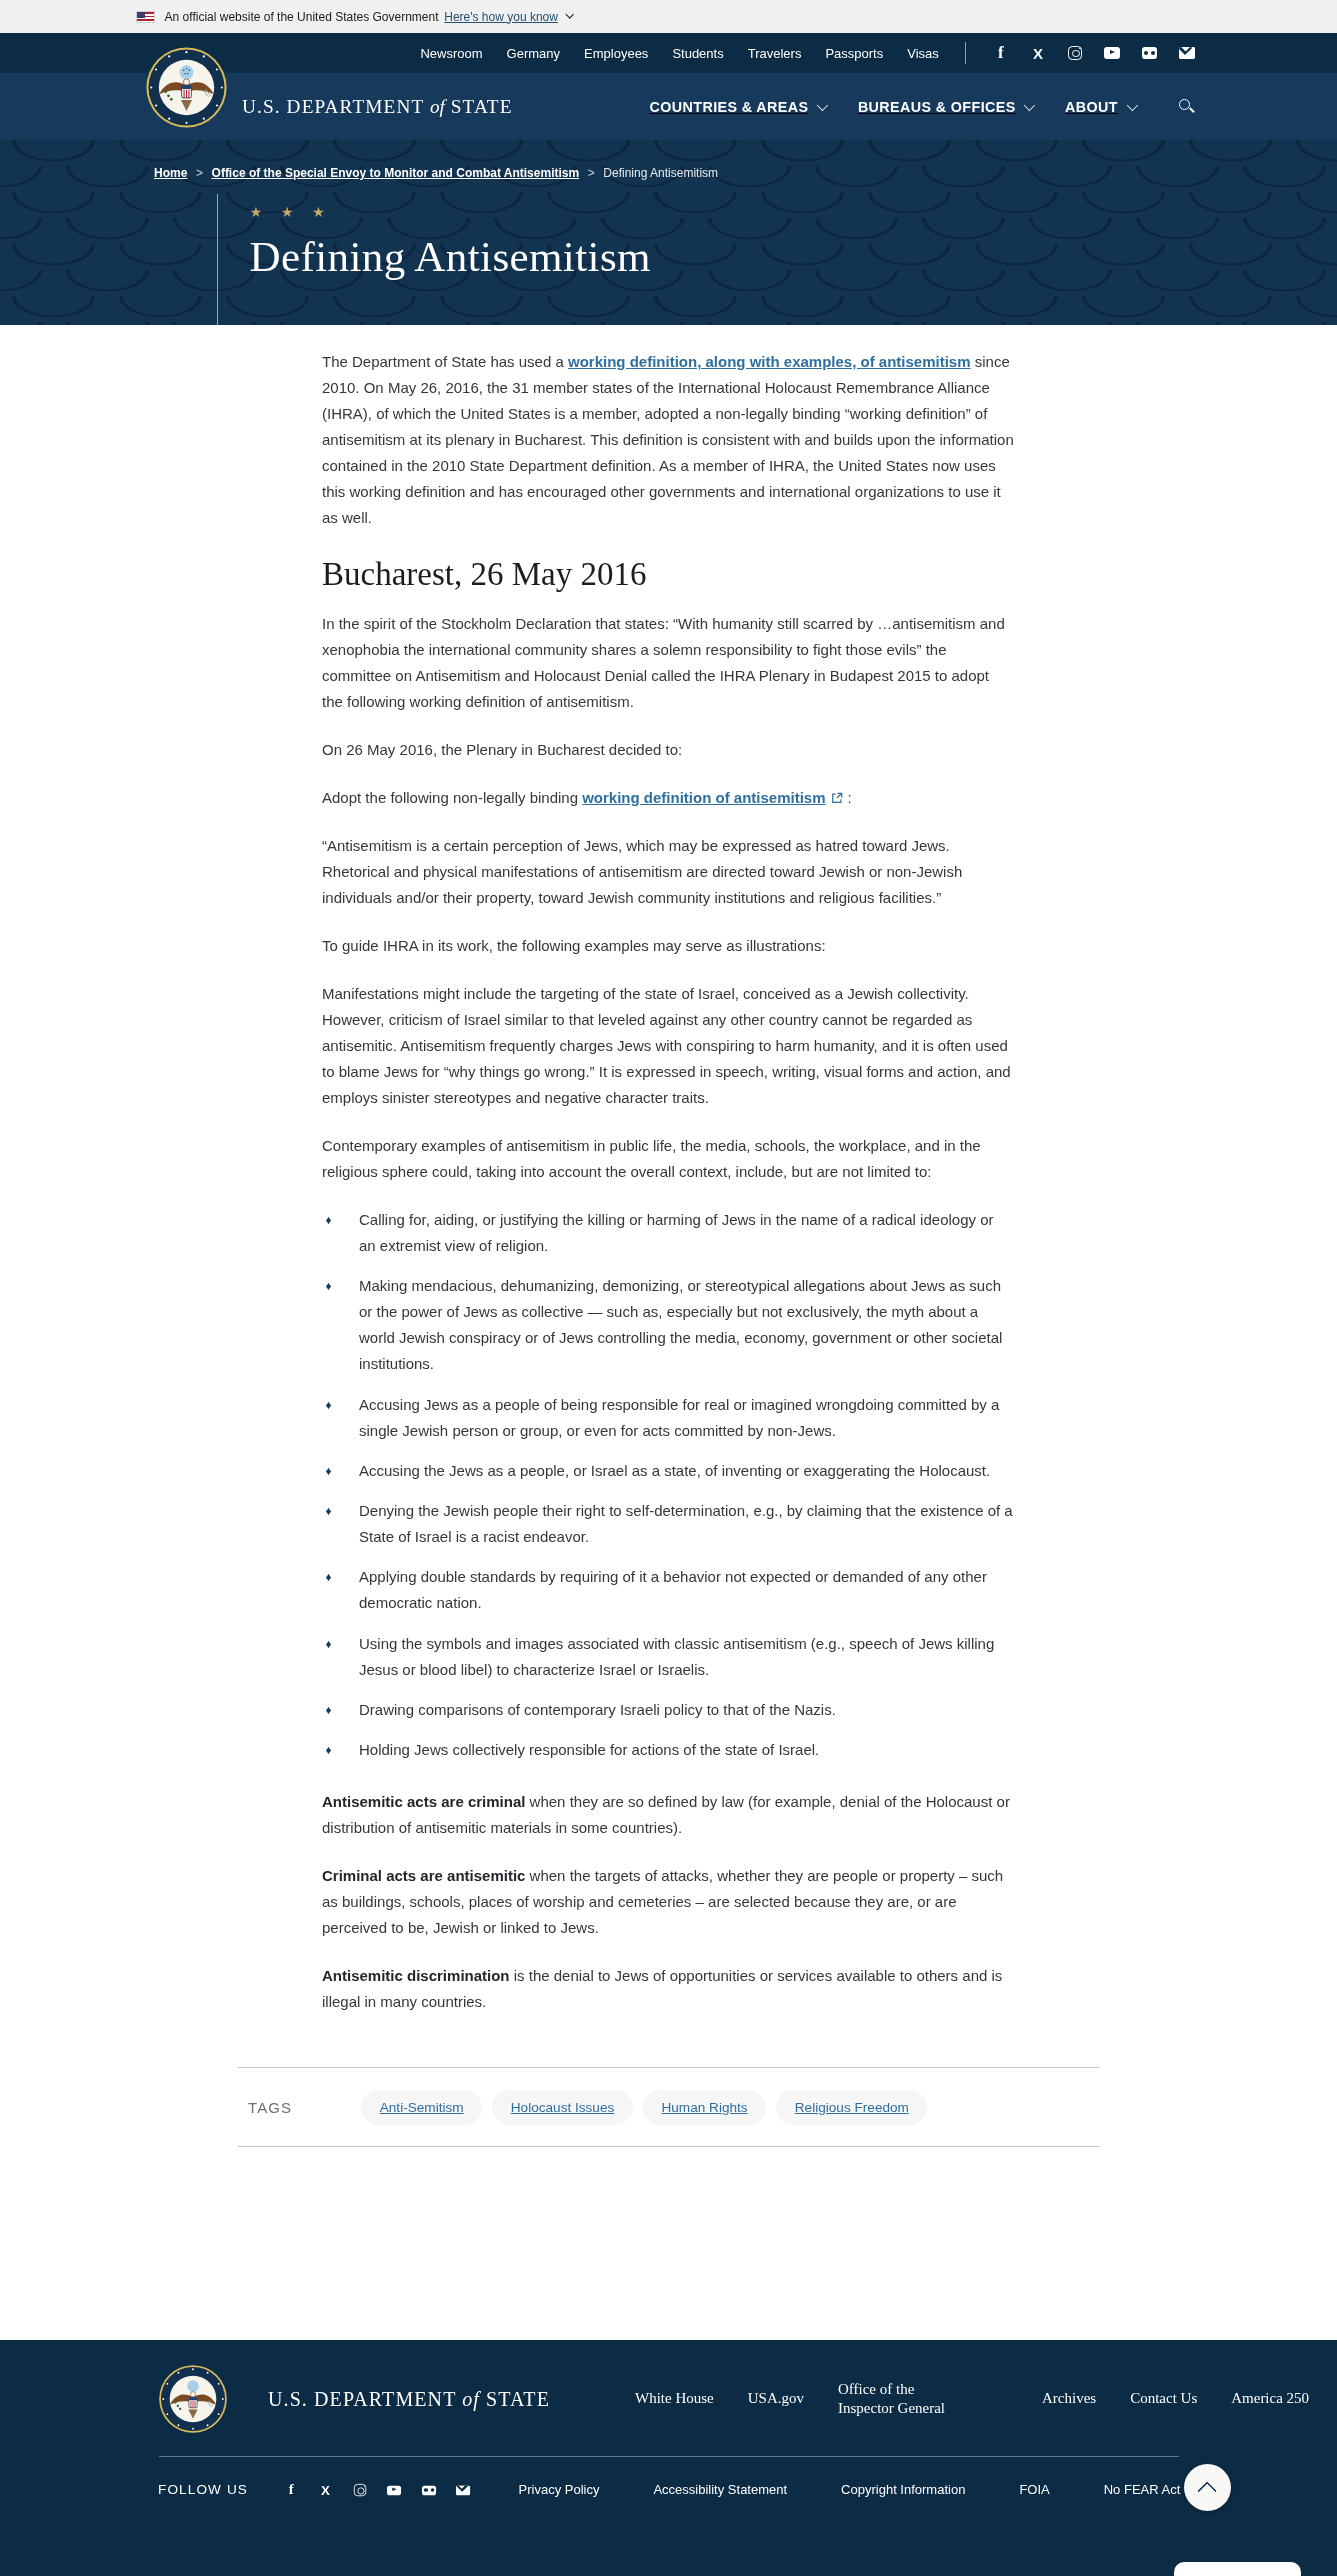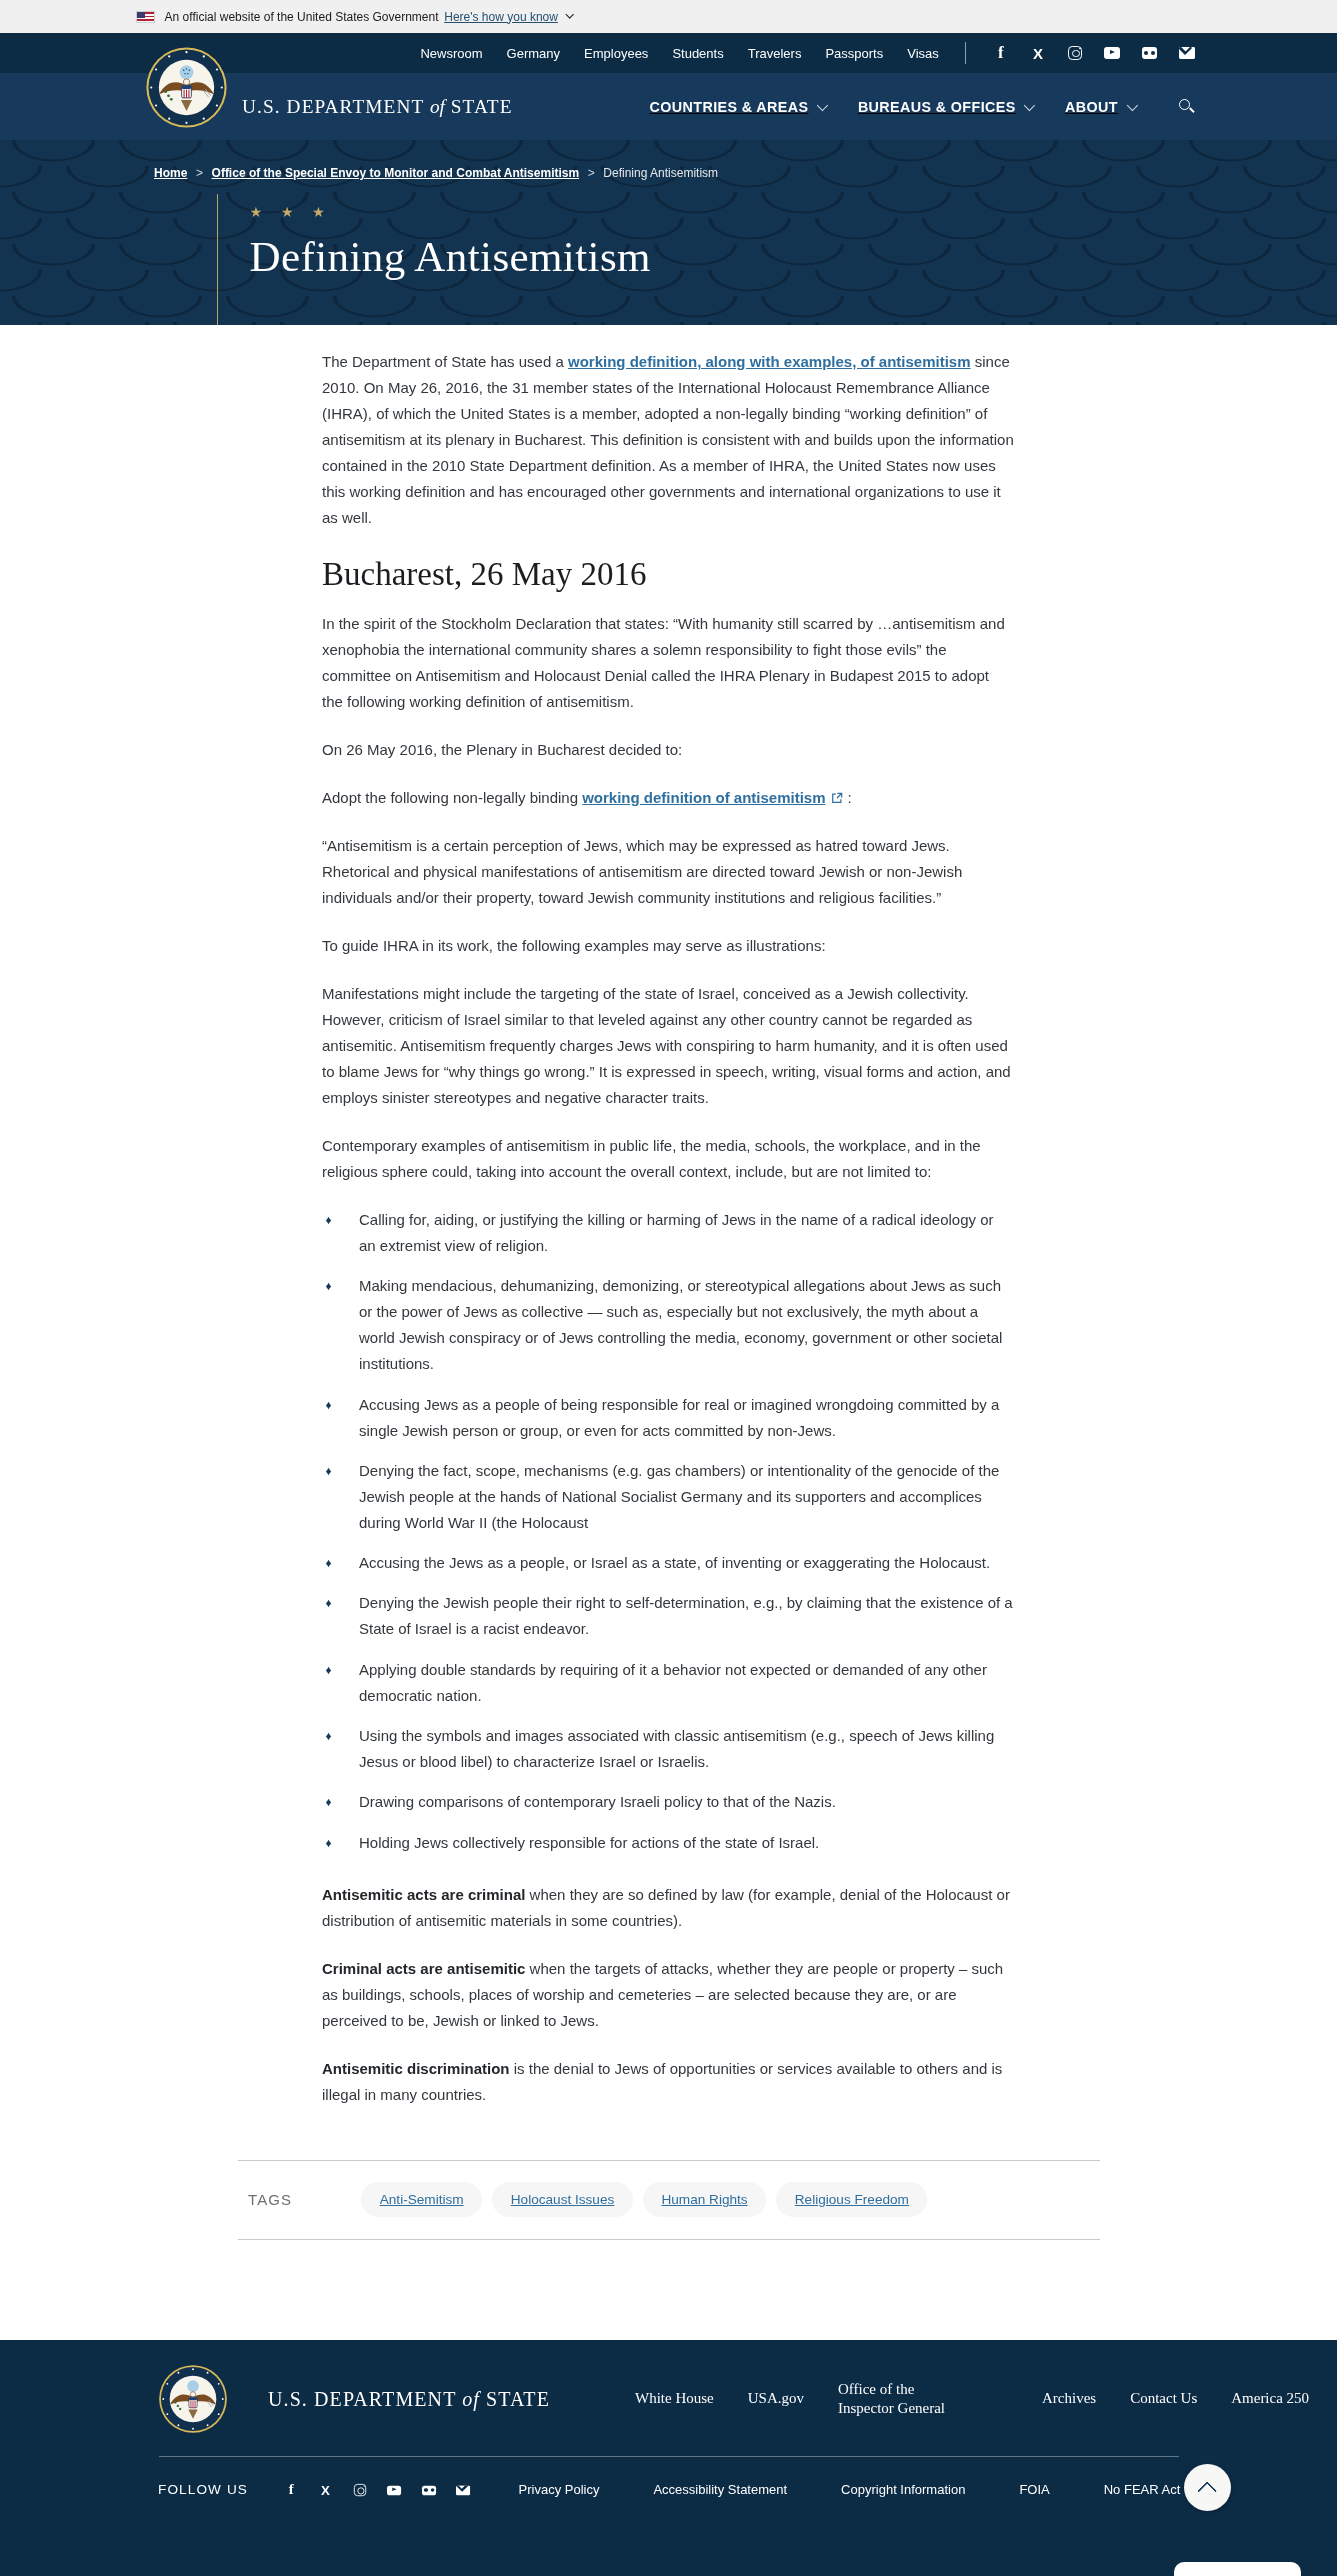--- a/index.html
+++ b/index.html
@@ -251,21 +251,20 @@
     <p>“Antisemitism is a certain perception of Jews, which may be expressed as hatred toward Jews. Rhetorical and physical manifestations of antisemitism are directed toward Jewish or non-Jewish individuals and/or their property, toward Jewish community institutions and religious facilities.”</p>
     <p>To guide IHRA in its work, the following examples may serve as illustrations:</p>
     <p>Manifestations might include the targeting of the state of Israel, conceived as a Jewish collectivity. However, criticism of Israel similar to that leveled against any other country cannot be regarded as antisemitic. Antisemitism frequently charges Jews with conspiring to harm humanity, and it is often used to blame Jews for “why things go wrong.” It is expressed in speech, writing, visual forms and action, and employs sinister stereotypes and negative character traits.</p>
     <p>Contemporary examples of antisemitism in public life, the media, schools, the workplace, and in the religious sphere could, taking into account the overall context, include, but are not limited to:</p>
 
     <ul class="bullets">
 
     <li>Calling for, aiding, or justifying the killing or harming of Jews in the name of a radical ideology or an extremist view of religion.</li>
         <li>Making mendacious, dehumanizing, demonizing, or stereotypical allegations about Jews as such or the power of Jews as collective — such as, especially but not exclusively, the myth about a world Jewish conspiracy or of Jews controlling the media, economy, government or other societal institutions.</li>
         <li>Accusing Jews as a people of being responsible for real or imagined wrongdoing committed by a single Jewish person or group, or even for acts committed by non-Jews.</li>
-        <li>Denying the fact, scope, mechanisms (e.g. gas chambers) or intentionality of the genocide of the Jewish people at the hands of National Socialist Germany and its supporters and accomplices during World War II (the Holocaust</li>
         <li>Accusing the Jews as a people, or Israel as a state, of inventing or exaggerating the Holocaust.</li>
         <li>Denying the Jewish people their right to self-determination, e.g., by claiming that the existence of a State of Israel is a racist endeavor.</li>
         <li>Applying double standards by requiring of it a behavior not expected or demanded of any other democratic nation.</li>
         <li>Using the symbols and images associated with classic antisemitism (e.g., speech of Jews killing Jesus or blood libel) to characterize Israel or Israelis.</li>
         <li>Drawing comparisons of contemporary Israeli policy to that of the Nazis.</li>
         <li>Holding Jews collectively responsible for actions of the state of Israel.</li>
       </ul>
 
     <div class="closing">
 

